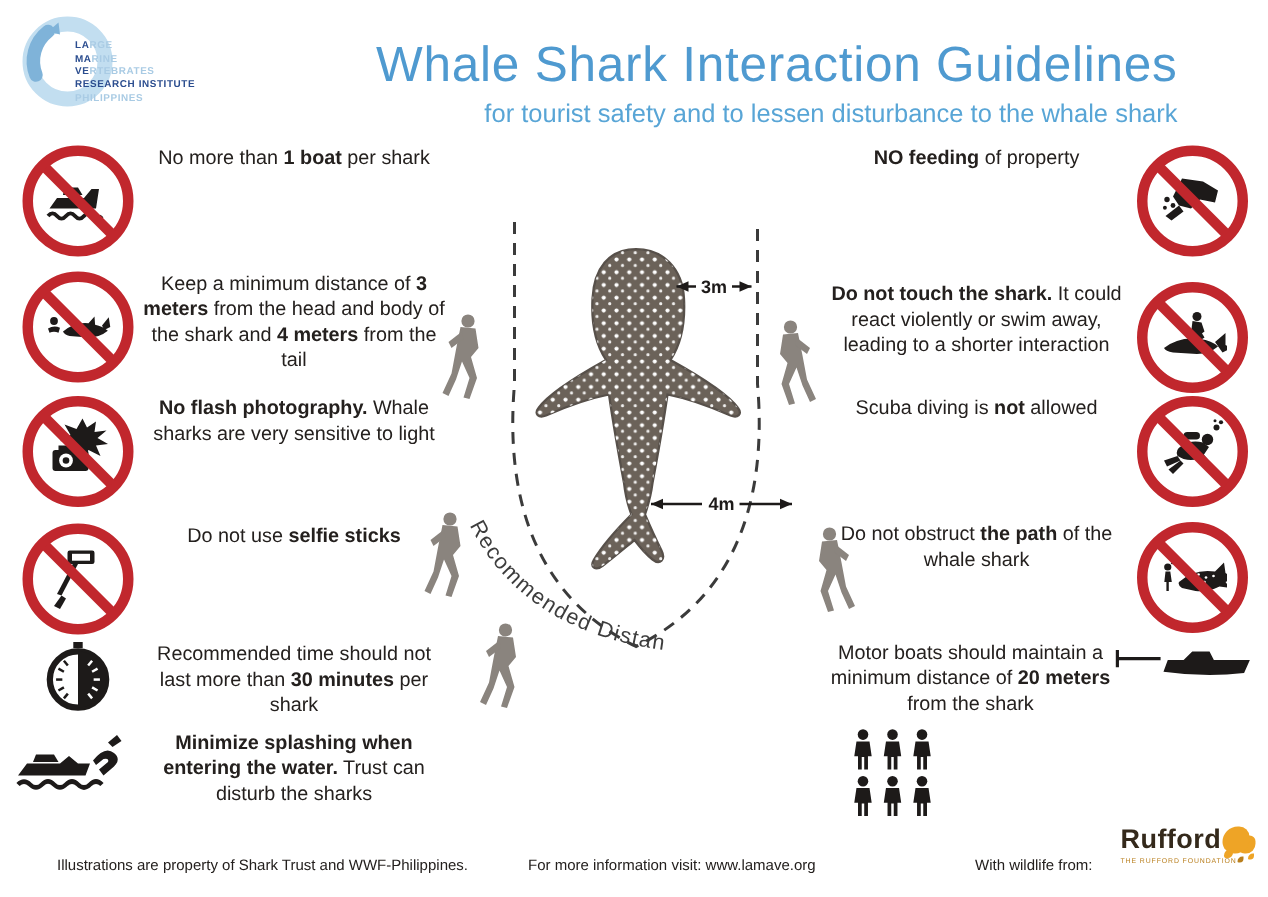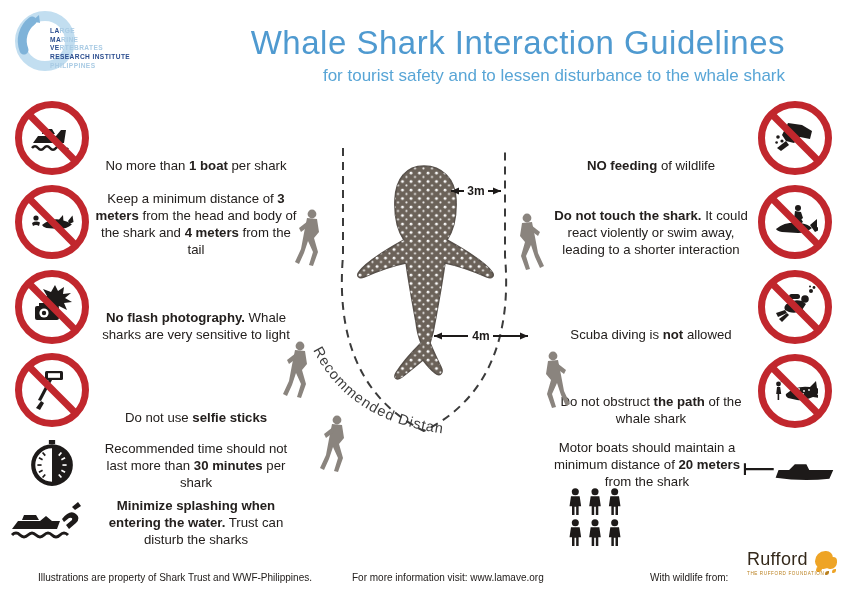--- a/index.html
+++ b/index.html
@@ -15,51 +15,51 @@
   .logo{position:absolute;left:12px;top:6px;width:120px;height:80px}
   .logo svg{position:absolute;left:0;top:2px}
   .logo-lines{position:absolute;left:38px;top:21px;font-size:6.6px;line-height:1.32;letter-spacing:.4px;font-weight:700}
   .logo-lines .seg{color:var(--logo-light)}
   .logo-lines .seg-b{color:var(--logo-navy)}
   .titlewrap{position:absolute;left:110px;right:60px;top:24px;text-align:right}
   .title{font-size:33px;color:var(--accent-blue);letter-spacing:.5px}
   .subtitle{font-size:17px;color:var(--subtitle-blue);margin-top:4px}
 
   
-  .grow{position:absolute;display:flex;align-items:flex-end}
+  .grow{position:absolute;display:flex;align-items:flex-start}
   .col-left .grow{left:10px;width:288px}
   .col-right .grow{left:551px;width:288px}
   .iconcell{flex:0 0 84px;display:flex;align-items:center;justify-content:center}
   .iconcell.right{flex:0 0 88px}
   .gtext{flex:1;text-align:center;font-size:13.2px;line-height:1.28;color:var(--ink)}
   .gtext .seg-b{font-weight:700}
 
   .picto{position:relative;width:74px;height:74px;display:inline-block}
   .picto>svg{position:absolute;left:14px;top:14px;width:46px;height:46px;z-index:1;fill:#1d1a19}
   .banned::before{content:"";position:absolute;inset:0;border:7px solid var(--prohibition-red);border-radius:50%;z-index:2}
   .banned::after{content:"";position:absolute;left:calc(50% - 3.5px);top:6px;width:7px;height:62px;background:var(--prohibition-red);transform:rotate(-45deg);z-index:3}
   .plain-icon{display:inline-block}
   .plain-icon svg{fill:#1d1a19}
 
   
   .l1{top:97px;height:78px}.l2{top:181px;height:78px}.l3{top:264px;height:80px}
   .l4{top:349px;height:78px}.l5{top:428px;height:64px}.l6{top:487px;height:62px}
-  .r1{top:97px;height:78px}.r2{top:177px;height:82px}.r3{top:264px;height:80px}
+  .r1{top:97px;height:78px}.r2{top:188px;height:82px}.r3{top:264px;height:80px}
   .r4{top:348px;height:80px}.r5{top:427px;height:64px}.r6{top:486px;height:64px}
 
   
   .diagram{position:absolute;left:275px;top:135px;width:300px;height:380px;pointer-events:none}
 
   
   .footer-text{position:absolute;font-size:10px;color:var(--ink)}
   .f-credits{left:38px;top:572px}
   .f-info{left:352px;top:572px}
   .f-support{left:650px;top:572px}
   .rufford{position:absolute;left:747px;top:549px;width:94px;height:44px}
-  .ruf-word{position:relative;z-index:2;font-size:18px;font-weight:400;color:#34291b;letter-spacing:.3px}
+  .ruf-word{position:relative;z-index:2;font-size:18px;font-weight:700;color:#34291b;letter-spacing:.3px}
   .ruf-sub{position:relative;z-index:2;font-size:4.6px;color:#b97f1d;letter-spacing:.6px;margin-top:1px}
   .splat{position:absolute;right:8px;top:2px;width:18px;height:18px;border-radius:60% 40% 55% 45%;
          background:var(--rufford-orange);z-index:1;
          box-shadow:-5px 9px 0 -6px var(--rufford-orange),7px 3px 0 -3px var(--rufford-orange),3px 13px 0 -7px #b97f1d,10px 11px 0 -7px var(--rufford-orange)}
 </style>
 </head>
 <body>
 
 <svg width="0" height="0" style="position:absolute" aria-hidden="true">
   <defs>
@@ -242,21 +242,21 @@
         <span class="plain-icon"><svg width="84" height="46" viewBox="0 0 84 46">
             <use href="#sym-splash"></use>
           </svg></span>
       </div>
     <p class="gtext"><span class="seg seg-b">Minimize splashing when entering the water.</span><span class="seg"> Trust can disturb the sharks</span></p>
   </div>
 </div>
 
 <div class="col-right">
   <div class="grow r1">
-    <p class="gtext"><span class="seg seg-b">NO feeding</span><span class="seg"> of wildlife</span></p>
+    <p class="gtext"><span class="seg seg-b">NO feeding</span><span class="seg"> of property</span></p>
     <div class="iconcell right">
         <span class="picto banned">
           <svg viewBox="0 0 46 46">
             <use href="#sym-feed"></use>
           </svg>
         </span>
       </div>
   </div>
   <div class="grow r2">
     <p class="gtext"><span class="seg seg-b">Do not touch the shark.</span><span class="seg"> It could react violently or swim away, leading to a shorter interaction</span></p>

